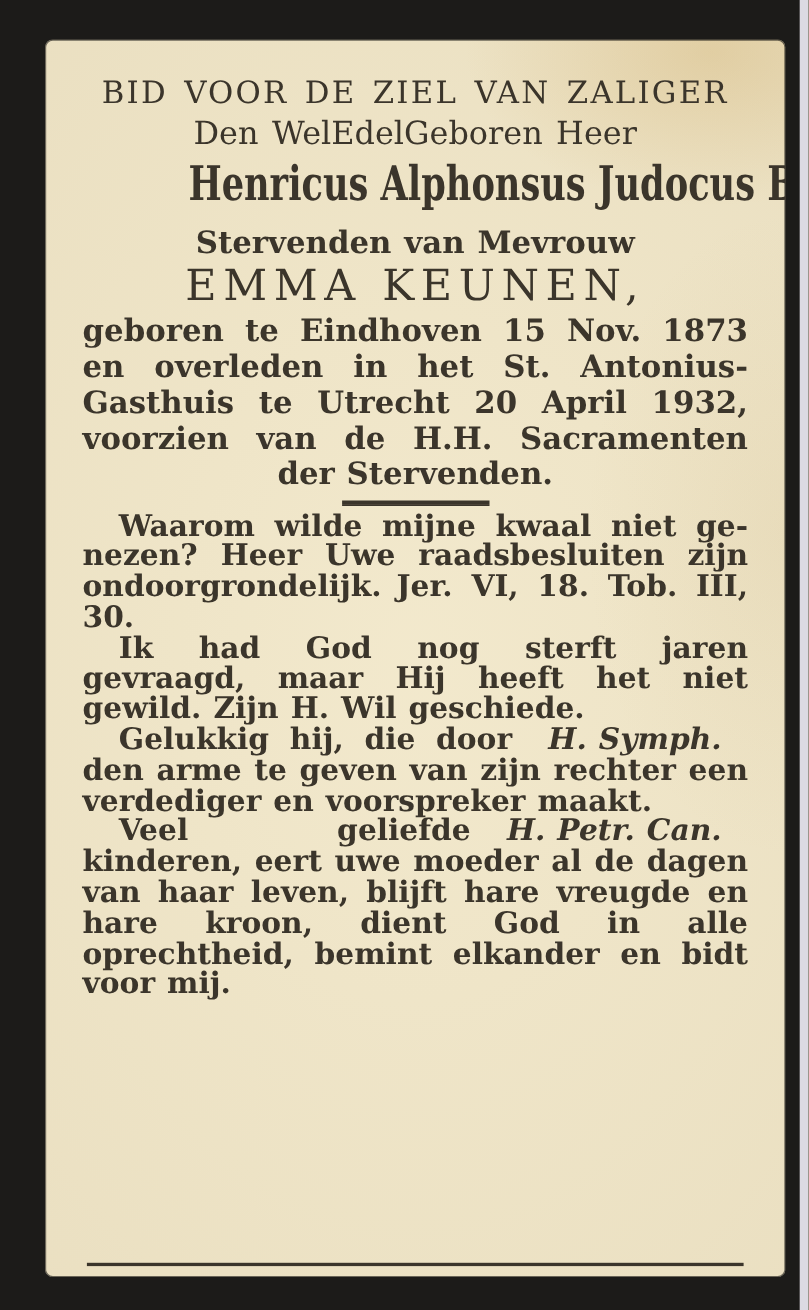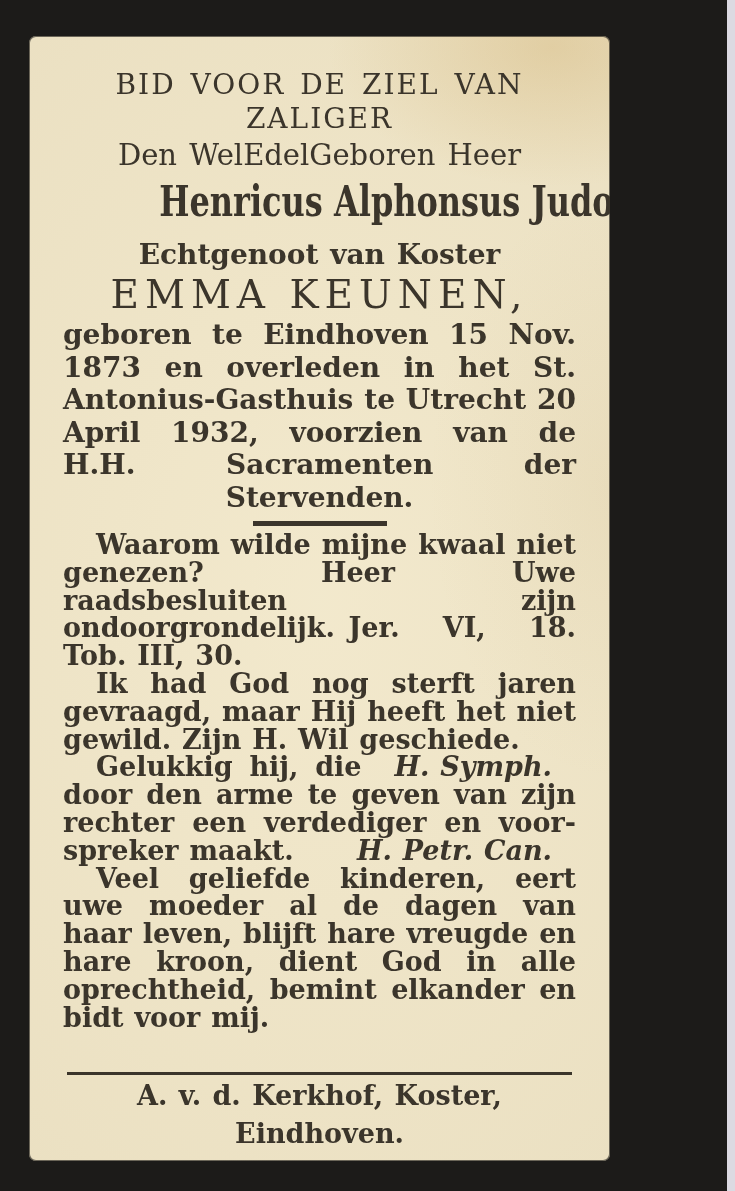--- a/index.html
+++ b/index.html
@@ -16,21 +16,21 @@
     background:var(--backdrop);
     overflow:hidden;
     font-family:"DejaVu Serif", serif;
     color:var(--ink);
   }
   .scan-strip{
     position:absolute;right:0;top:0;width:8px;height:1191px;
     background:var(--scan_edge);
   }
   .card{
-    position:absolute;left:29px;top:36px;width:581px;height:1125px;
+    position:absolute;left:41px;top:36px;width:673px;height:1125px;
     background:
       radial-gradient(ellipse 320px 200px at 90% 1%, rgba(201,163,90,0.30), rgba(201,163,90,0) 70%),
       radial-gradient(ellipse 260px 420px at 100% 40%, rgba(190,160,100,0.10), rgba(190,160,100,0) 70%),
       radial-gradient(ellipse 900px 1300px at 50% 50%, rgba(255,250,230,0.25), rgba(120,100,60,0.08)),
       var(--paper);
     border-radius:7px;
     overflow:hidden;
     padding:24px 34px 0 34px;
     box-shadow:0 0 0 1px rgba(0,0,0,0.55) inset;
   }
@@ -103,34 +103,33 @@
 <body>
 
 <div class="scan-strip"></div>
 
 <div class="card">
 
   <div class="hdr">
     <div class="invocation">BID VOOR DE ZIEL VAN ZALIGER</div>
     <div class="honorific">Den WelEdelGeboren Heer</div>
     <div class="deceased-name"><span class="squeeze">Henricus Alphonsus Judocus Baekers,</span></div>
-    <div class="spouse-intro">Echtgenoot van Koster</div>
+    <div class="spouse-intro">Stervenden van Mevrouw</div>
     <div class="spouse-name">EMMA KEUNEN,</div>
   </div>
 
   <p class="life-dates">geboren te Eindhoven 15 Nov. 1873 en overleden in het St. Antonius-Gasthuis te Utrecht 20 April 1932, voorzien van de H.H. Sacramenten der Stervenden.</p>
 
   <div class="intro-divider"></div>
 
   <div class="prayers">
     <p><span>Waarom wilde mijne kwaal niet ge­nezen? Heer Uwe raadsbesluiten zijn ondoorgrondelijk. Jer. VI, 18. Tob. III, 30.</span><span class="attr"></span></p>
     <p><span>Ik had God nog sterft jaren gevraagd, maar Hij heeft het niet gewild. Zijn H. Wil geschiede.</span><span class="attr">H. Symph.</span></p>
     <p><span>Gelukkig hij, die door den arme te geven van zijn rechter een verdediger en voor­spreker maakt.</span><span class="attr">H. Petr. Can.</span></p>
     <p><span>Veel geliefde kinderen, eert uwe moeder al de dagen van haar leven, blijft hare vreugde en hare kroon, dient God in alle oprechtheid, bemint elkander en bidt voor mij.</span><span class="attr"></span></p>
 
   </div>
 
   <div class="card-footer">
     <hr class="footer-divider">
-    <div class="printer-line">A. v. d. Kerkhof, Koster, Eindhoven.</div>
   </div>
 
 </div>
 
 </body></html>

